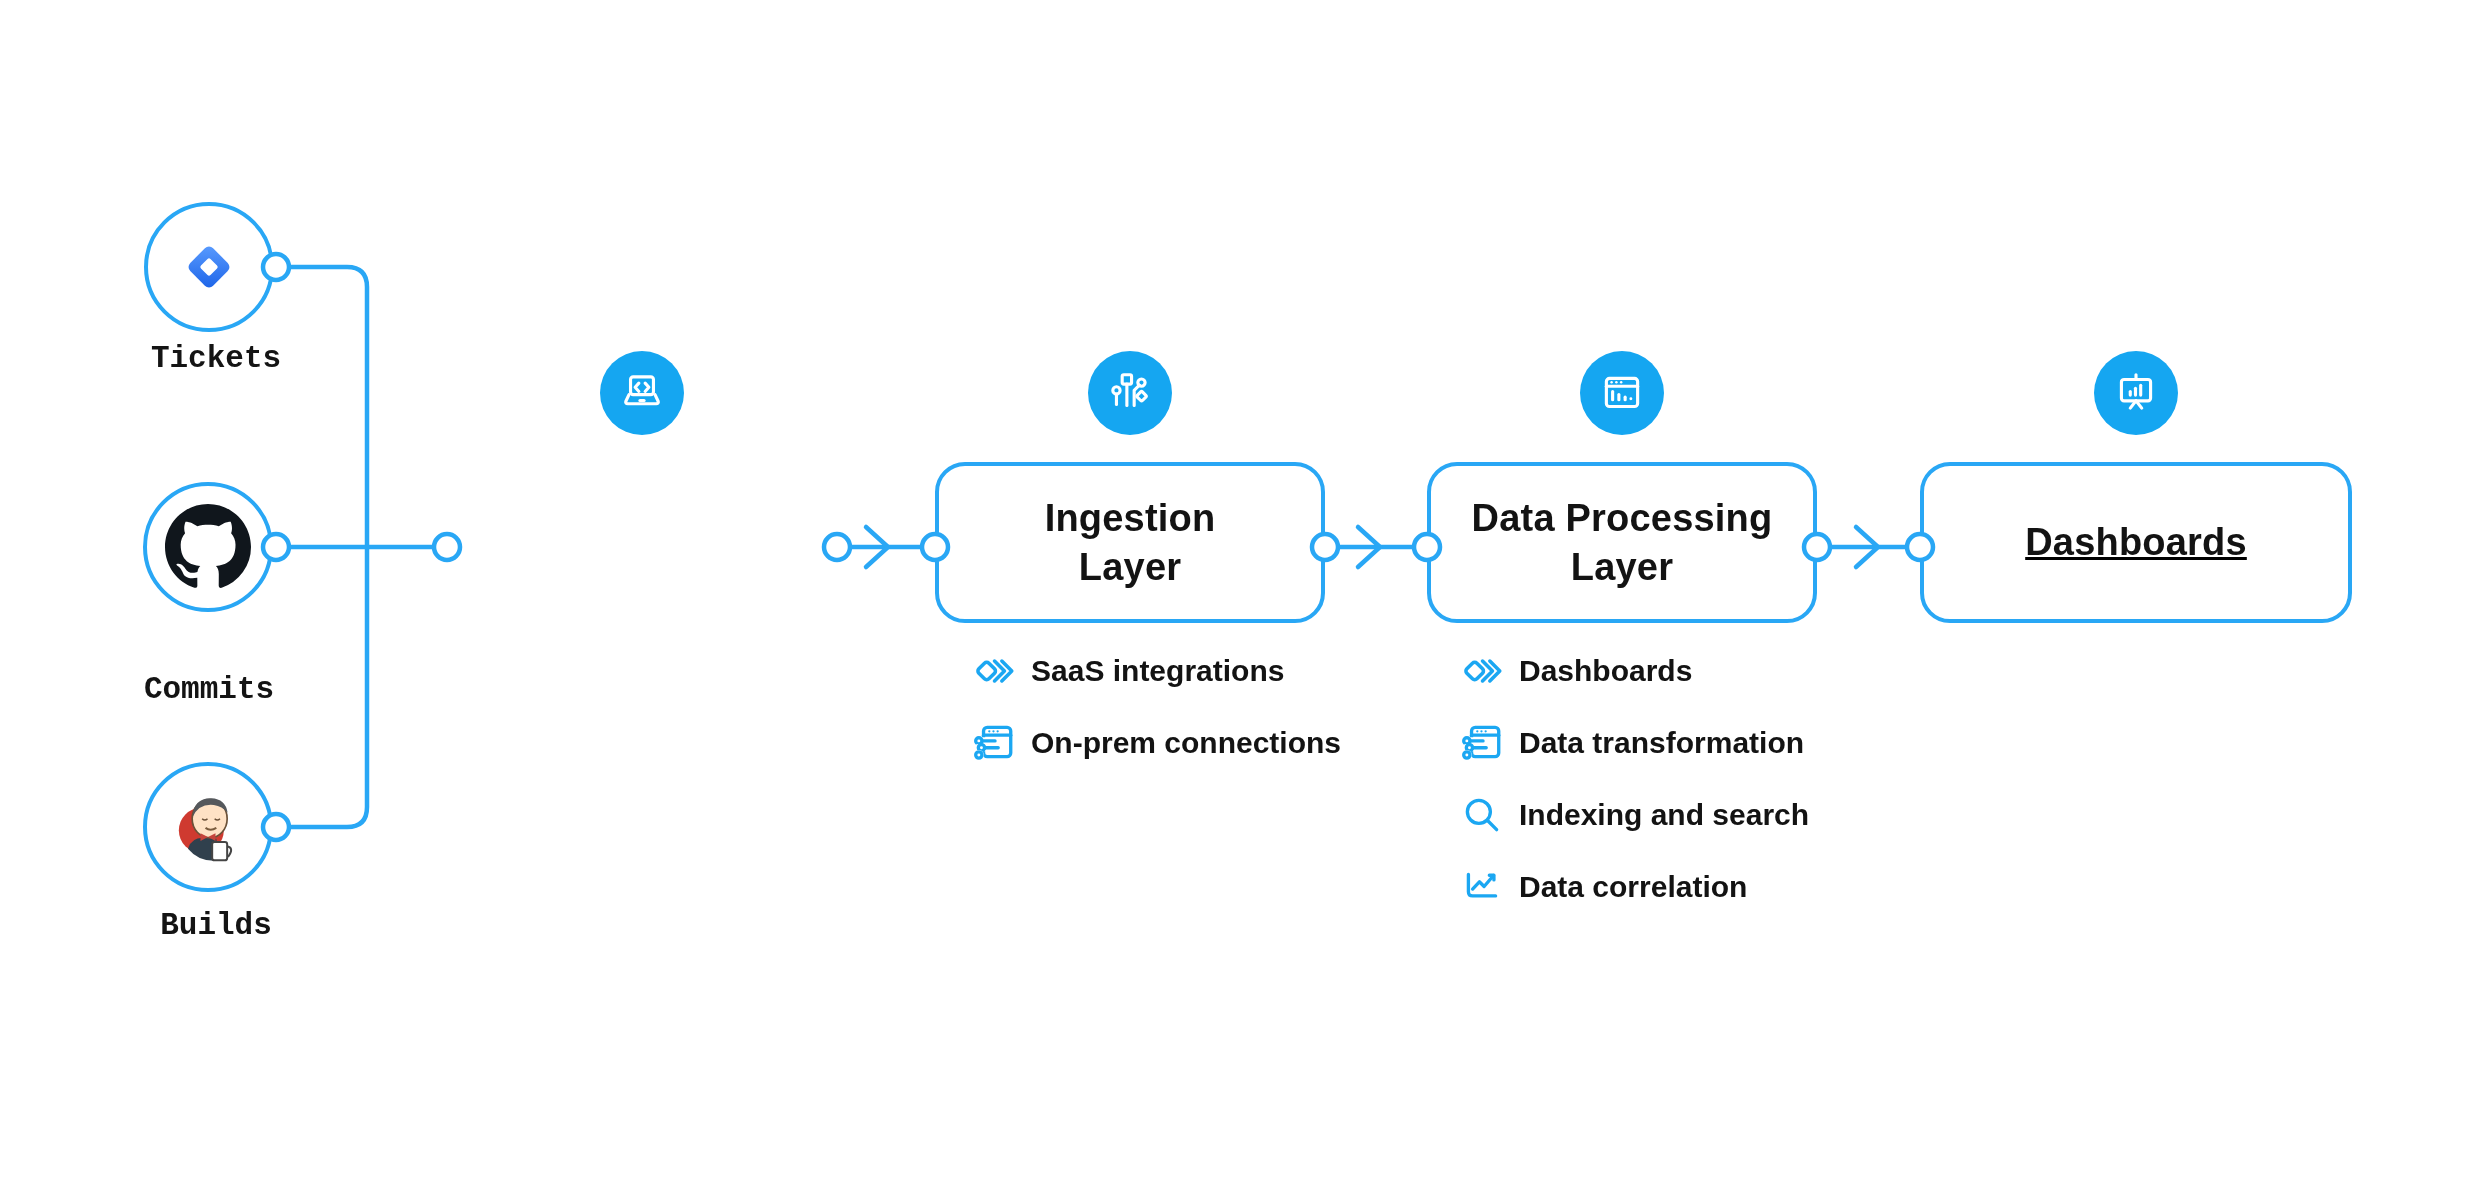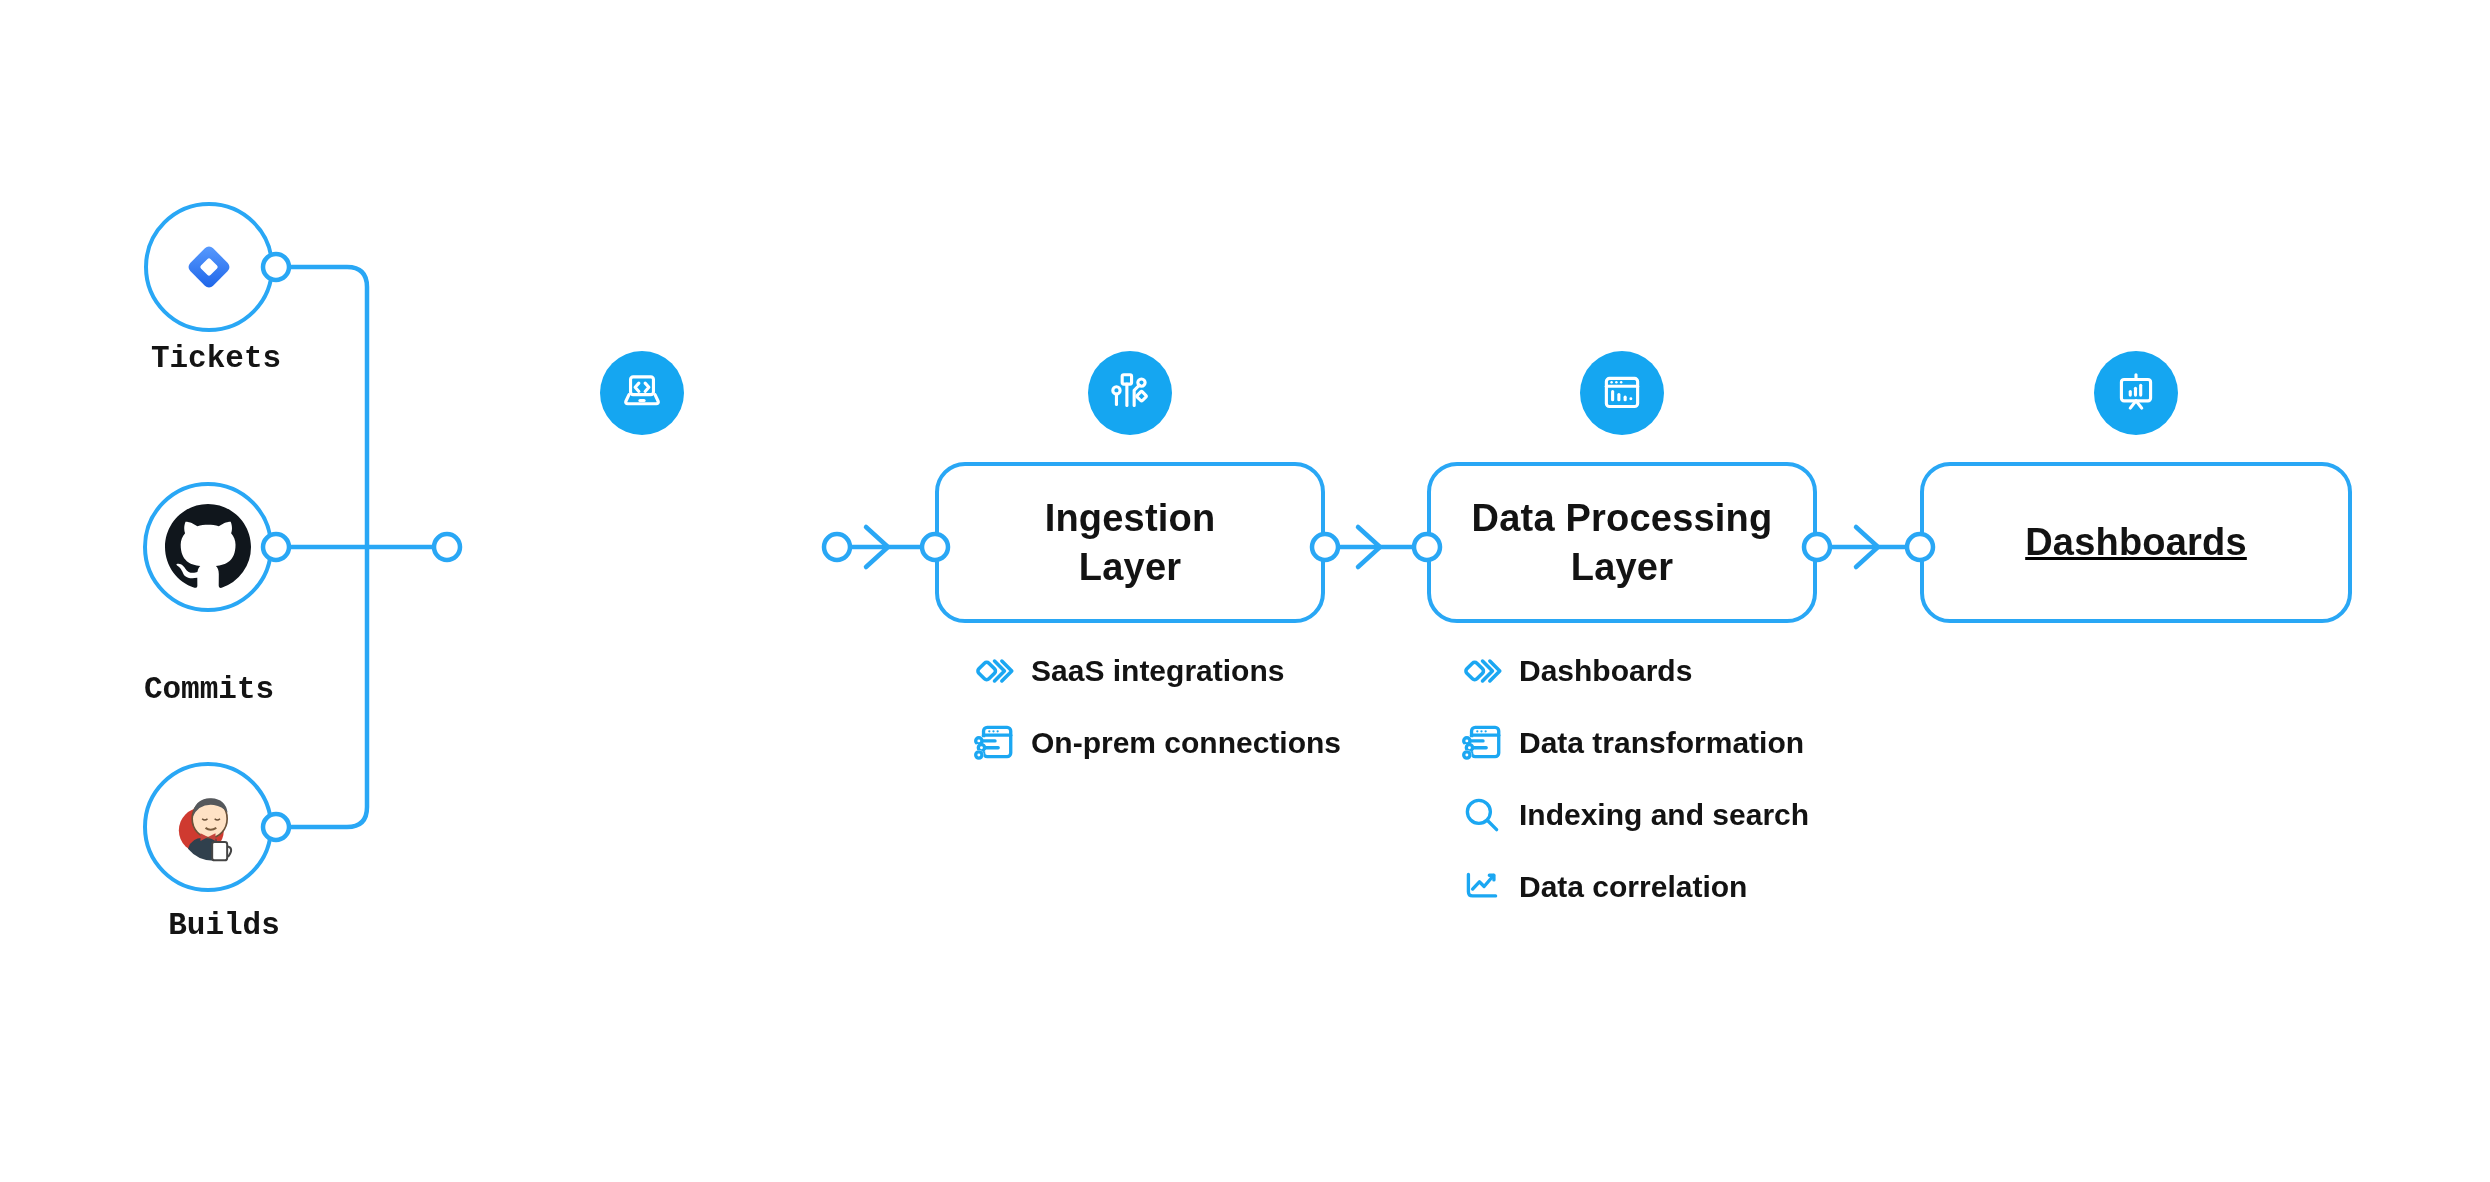--- a/index.html
+++ b/index.html
@@ -93,21 +93,21 @@
       <path d="M14.8 18 Q15.5 6.5 26 6.8 Q34.5 7.2 35.8 15.5 Q32.5 11.5 27.5 10.8 Q18.5 9.8 14.8 18 Z" fill="#55585c"></path>
       <path d="M20.5 19 q1.6 1.6 3.2 0" stroke="#6b5138" stroke-width=".9" fill="none"></path>
       <path d="M28 19 q1.6 1.6 3.2 0" stroke="#6b5138" stroke-width=".9" fill="none"></path>
       <path d="M22.5 24.5 q3 2.2 6.5 0" stroke="#7a5c3e" stroke-width="1.2" fill="none"></path>
       <path d="M24 30 l-4.5 -2.2 v4.6 z" fill="#c5443c"></path>
       <path d="M24 30 l4.5 -2.2 v4.6 z" fill="#c5443c"></path>
       <rect x="26.5" y="33" width="9" height="11" rx="1.4" fill="#ffffff" stroke="#454545" stroke-width="1.2"></rect>
       <path d="M35.5 35.5 q4.5 1 .5 6.5" stroke="#454545" stroke-width="1.2" fill="none"></path>
     </svg>
   </div>
-  <div class="src-label" style="left:224px;top:908px;">Builds</div>
+  <div class="src-label" style="left:216px;top:908px;">Builds</div>
 
   <div class="stage-icon" style="left:600px;top:351px;">
     <svg width="50" height="50" viewBox="0 0 48 48" fill="none" stroke="#ffffff" stroke-width="3" stroke-linecap="round" stroke-linejoin="round">
       <rect x="13" y="8.5" width="22" height="17" rx="2.5"></rect>
       <path d="M21 14.5 l-3.6 4 3.6 4"></path>
       <path d="M27 14.5 l3.6 4 -3.6 4"></path>
       <path d="M11.5 25.5 l-3 6.4 c-.6 1.3 .3 2.4 1.8 2.4 h27.4 c1.5 0 2.4 -1.1 1.8 -2.4 l-3 -6.4"></path>
       <path d="M22 31.2 h4"></path>
     </svg>
   </div>

